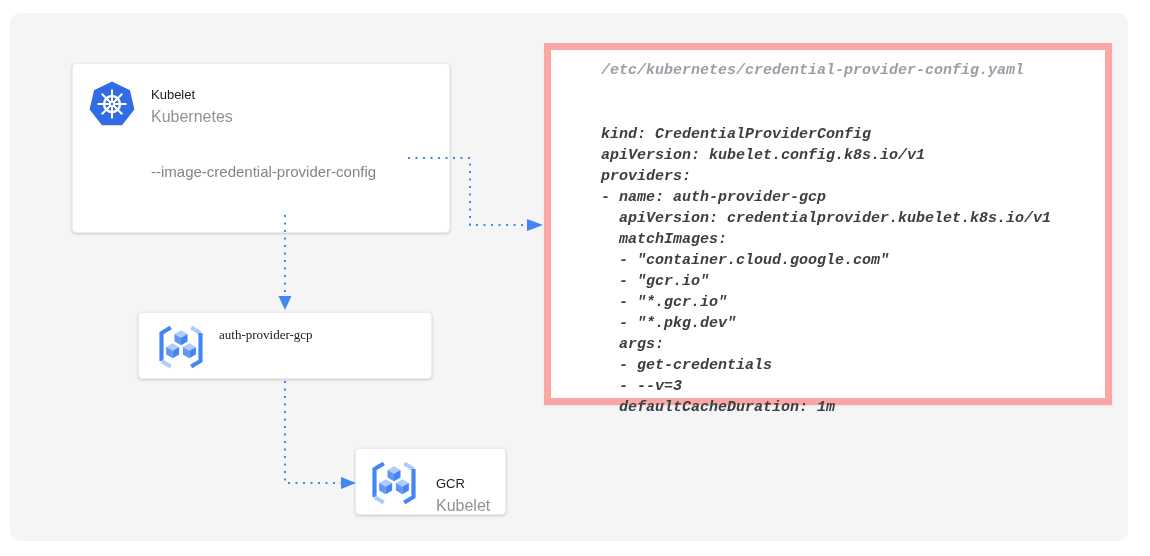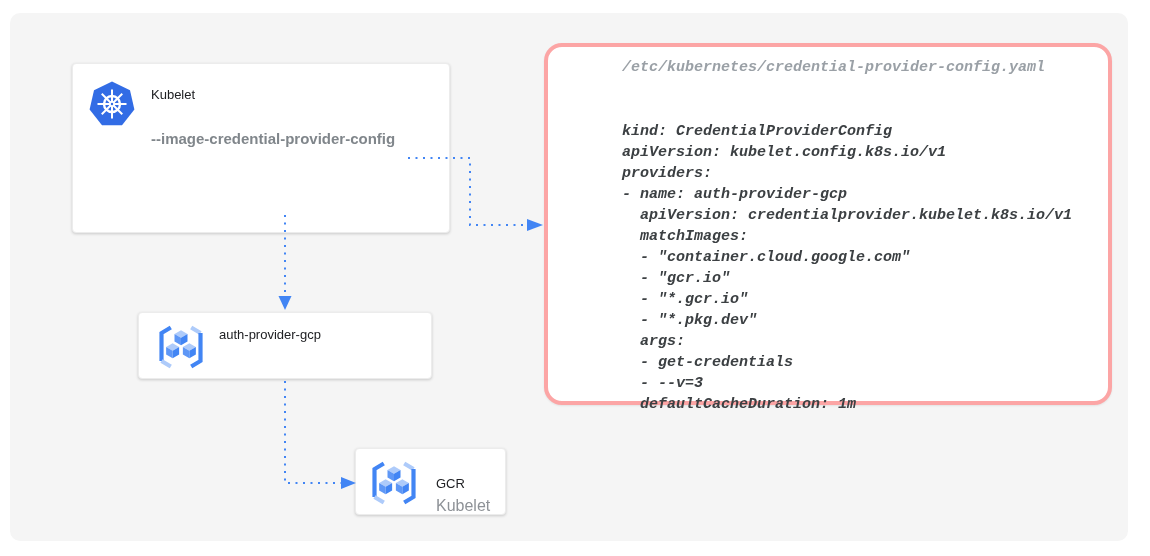--- a/index.html
+++ b/index.html
@@ -16,36 +16,36 @@
     position:absolute; background:#ffffff; border:1px solid #ECECEC;
     border-radius:4px; box-shadow:0 1px 3px rgba(0,0,0,0.18);
   }
   .card .node-icon { position:absolute; }
   .node-title { font-size:13px; color:#202124; line-height:22px; }
   .node-subtitle { font-size:16px; color:#8E9297; line-height:22px; }
 
   .kubelet-box { left:72px; top:63px; width:378px; height:170px; }
   .kubelet-box .node-icon { left:14px; top:16px; width:50px; height:50px; }
   .kubelet-box .node-text { position:absolute; left:78px; top:20px; }
-  .node-flags { margin-top:21px;font-weight:bold; }
+  .node-flags { margin-top:32px; }
   .node-flag { font-size:15px; color:#80868B; line-height:23px; white-space:nowrap; }
 
-  .auth-box { left:138px; top:312px; width:294px; height:67px; }
+  .auth-box { left:138px; top:312px; width:294px; height:67px;font-family:Liberation Serif, serif; }
   .auth-box .node-icon { left:16px; top:11px; width:52px; height:46px; }
   .auth-box .node-text { position:absolute; left:80px; top:11px; }
 
   .gcr-box { left:355px; top:448px; width:151px; height:67px; }
   .gcr-box .node-icon { left:12px; top:11px; width:52px; height:46px; }
   .gcr-box .node-text { position:absolute; left:80px; top:24px; }
 
   .code-panel {
     position:absolute; left:544px; top:43px; width:568px; height:362px;
-    background:#ffffff; border:4px solid #fca5a5; border-radius:18px;
+    background:#ffffff; border:7px solid #fca5a5; border-radius:0;
     box-shadow:0 1px 2px rgba(0,0,0,0.08);
-    padding:10px 20px 10px 74px;
+    padding:10px 20px 10px 50px;
   }
   .code-header {
     font-family:"Liberation Mono", monospace; font-style:italic; font-weight:bold;
     font-size:15px; line-height:21px; color:#9AA0A6; white-space:pre;
   }
   .code-body {
     margin-top:43px;
     font-family:"Liberation Mono", monospace; font-style:italic; font-weight:bold;
     font-size:15px; line-height:21px; color:#3C4043; white-space:pre;
   }
@@ -68,20 +68,21 @@
       <line x1="25" y1="9.5" x2="25" y2="38.5"></line>
       <line x1="14.75" y1="13.75" x2="35.25" y2="34.25"></line>
       <line x1="35.25" y1="13.75" x2="14.75" y2="34.25"></line>
     </g>
     <circle cx="25" cy="24" r="8" fill="none" stroke="#ffffff" stroke-width="2.4"></circle>
     <circle cx="25" cy="24" r="3" fill="#ffffff"></circle>
     <circle cx="25" cy="24" r="1.2" fill="#326CE5"></circle>
   </svg>
   <div class="node-text">
     <div class="node-title">Kubelet</div>
+    <div class="node-subtitle">Kubernetes</div>
     <div class="node-flags">
       <div class="node-flag">--image-credential-provider-config</div>
     </div>
   </div>
 </div>
 
 <div class="card auth-box">
   <svg class="node-icon" viewBox="0 0 56 48">
     <g fill="none" stroke-width="4.5">
       <path d="M17 3 L7 9 L7 39" stroke="#4285F4"></path>

